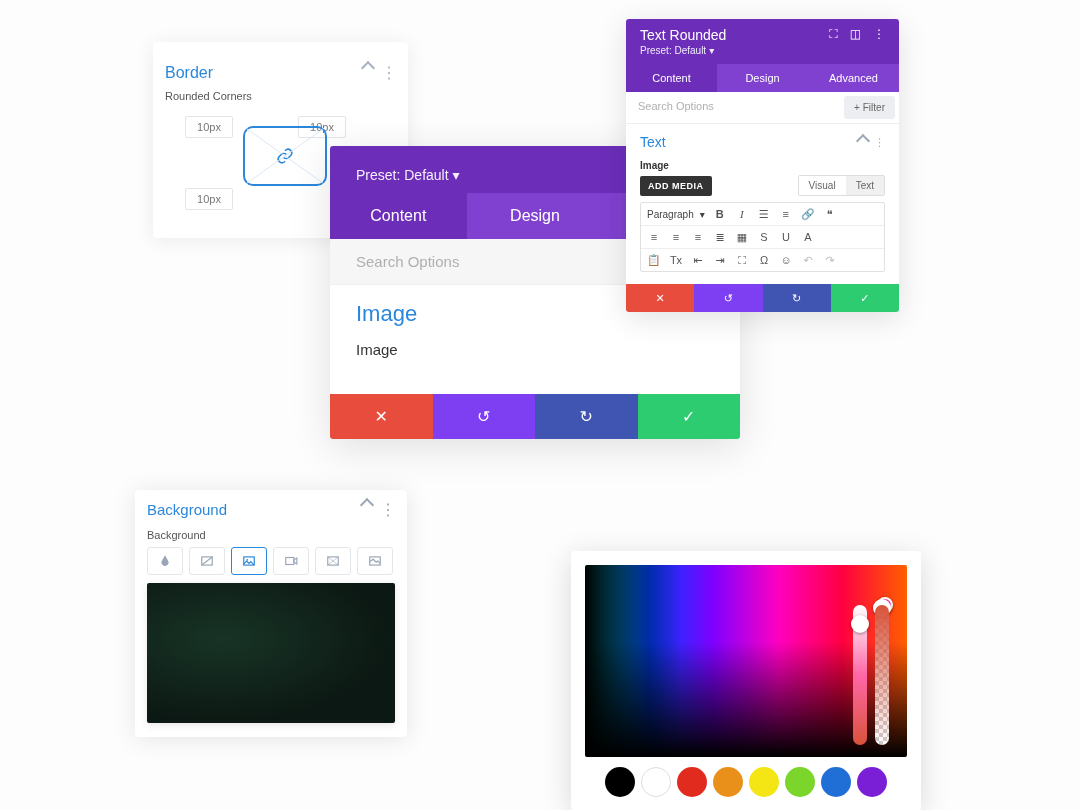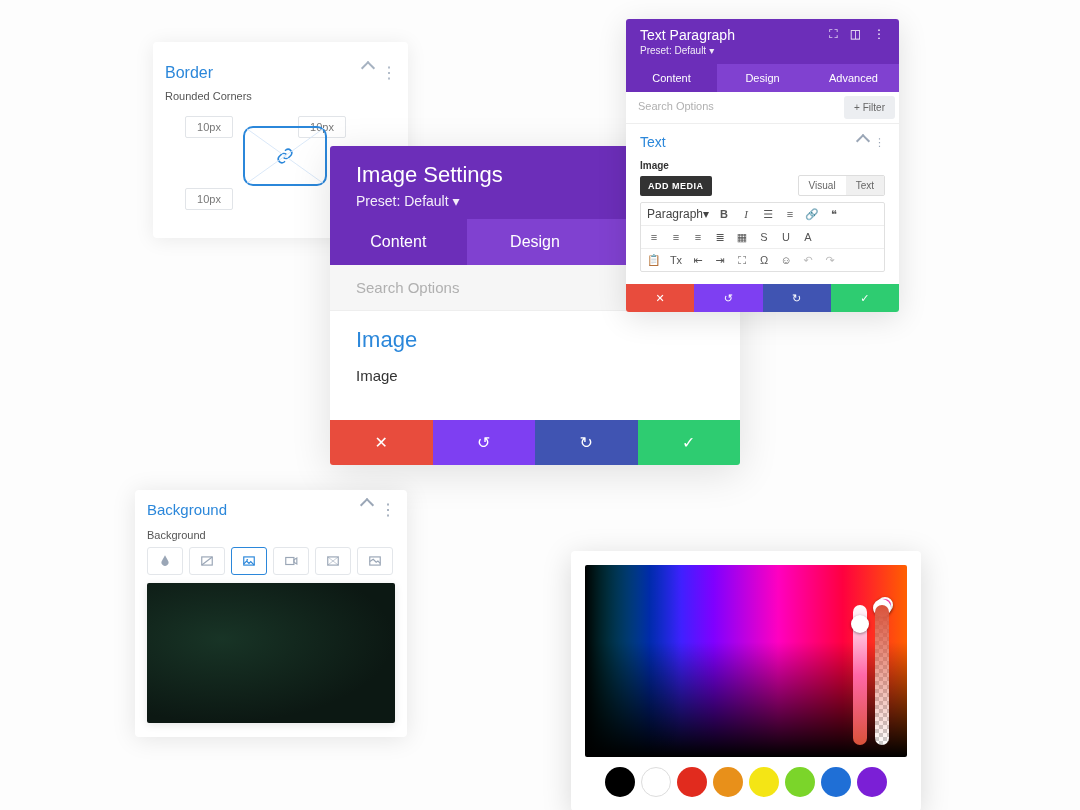--- a/index.html
+++ b/index.html
@@ -64,21 +64,21 @@
     .ts-section-title{color:#2b87da;font-size:14px;display:flex;justify-content:space-between;align-items:center;}
     .ts-section-icons{display:flex;gap:6px;color:#9aa6b6;font-size:11px;}
     .ts-body-label{font-size:10px;font-weight:600;margin:10px 0 4px;color:#333;}
     .ts-addmedia{display:inline-block;background:#333;color:#fff;font-size:9px;font-weight:700;padding:5px 8px;border-radius:2px;cursor:pointer;letter-spacing:.5px;}
     .ts-visualtext{float:right;display:flex;border:1px solid #ddd;border-radius:2px;overflow:hidden;}
     .ts-vt{padding:4px 10px;font-size:10px;color:#666;cursor:pointer;}
     .ts-vt.active{background:#f0f0f0;}
     .ts-toolbar{border:1px solid #e0e0e0;margin-top:6px;border-radius:2px;}
     .tb-row{display:flex;align-items:center;gap:8px;padding:4px 6px;border-bottom:1px solid #eee;color:#444;font-size:11px;}
     .tb-row:last-child{border-bottom:none;}
-    .tb-para{display:flex;align-items:center;font-size:12px;color:#444;}
+    .tb-para{display:flex;align-items:center;gap:6px;font-size:10px;color:#444;}
     .tb-i{width:14px;height:14px;display:flex;align-items:center;justify-content:center;font-size:11px;color:#555;cursor:pointer;}
     .ts-editor{border:1px solid #e0e0e0;border-top:none;padding:12px 6px 18px;font-family:Georgia,serif;font-weight:700;font-size:13px;color:#222;}
     .ts-footer{display:flex;height:28px;}
     .ts-fbtn{flex:1;display:flex;align-items:center;justify-content:center;color:#fff;cursor:pointer;font-size:11px;}
 
     
     .color-panel { position:absolute; left:571px; top:551px; width:350px; height:260px; background:#fff; box-shadow:0 6px 30px rgba(0,0,0,.15); border-radius:4px; padding:14px; display:flex; flex-direction:column; gap:10px; }
     .cp-gradient { flex:1; background: linear-gradient(to right, #000 0%, transparent 30%), linear-gradient(to top, #000 0%, transparent 60%), linear-gradient(90deg, #00ffff 0%, #0040ff 20%, #8000ff 40%, #ff00c0 60%, #ff0040 80%, #ff6000 100%); position:relative; border-radius:2px;}
     .cp-cursor{position:absolute;width:16px;height:16px;border:2px solid #fff;border-radius:50%;background:#ff3cae;right:14px;top:32px;box-shadow:0 1px 3px rgba(0,0,0,.5);}
     .cp-hue-alpha{position:absolute;right:18px;top:40px;display:flex;gap:8px;height:140px;}
@@ -119,21 +119,20 @@
         </svg>
       <svg class="rc-link" viewBox="0 0 24 24">
           <path fill="none" stroke="#2b87da" stroke-width="2" d="M10 14a5 5 0 0 0 7 0l3-3a5 5 0 0 0-7-7l-1 1M14 10a5 5 0 0 0-7 0l-3 3a5 5 0 0 0 7 7l1-1"></path>
         </svg>
     </div>
   </div>
 </div>
 
 <div class="image-panel">
   <div class="isp-head">
-    <div class="isp-title">Image Settings</div>
     <div class="isp-preset">
       <span>Preset: Default</span>
       <span>▾</span>
     </div>
   </div>
   <div class="isp-tabs">
     <div class="isp-tab active">Content</div>
     <div class="isp-tab">Design</div>
     <div class="isp-tab">Advanced</div>
   </div>
@@ -204,21 +203,21 @@
           <path d="M3 13l6-4 5 5 3-2 4 4" fill="none" stroke="currentColor" stroke-width="2"></path>
         </svg>
       </div>
   </div>
   <div class="bg-preview"></div>
 </div>
 
 <div class="text-panel">
   <div class="ts-head">
     <div class="ts-head-left">
-      <div class="ts-title">Text Paragraph</div>
+      <div class="ts-title">Text Rounded</div>
       <div class="ts-preset">
         <span>Preset: Default</span>
         <span>▾</span>
       </div>
     </div>
     <div class="ts-head-icons">
       <span>⛶</span>
       <span>◫</span>
       <span>⋮</span>
     </div>

